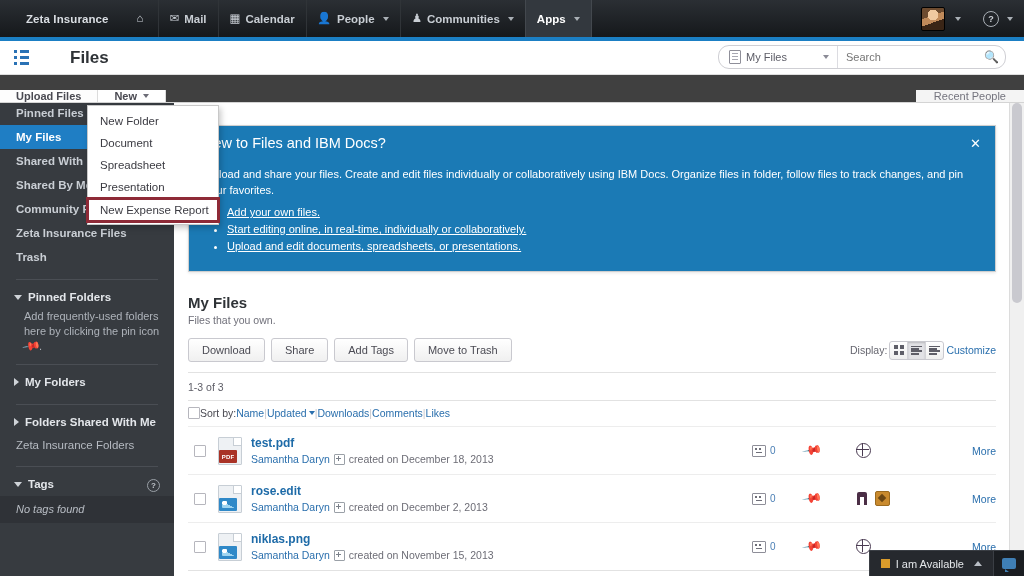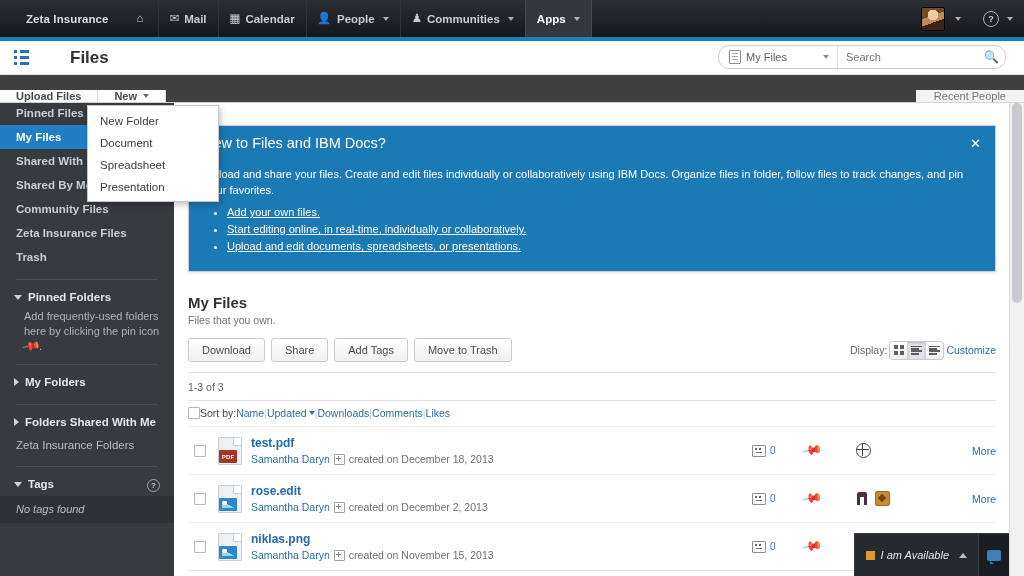--- a/index.html
+++ b/index.html
@@ -352,23 +352,22 @@
     position:absolute;right:0;top:101px;bottom:0;width:14px;background:#f0f0f0;
     border-left:1px solid #dcdcdc;z-index:35;
   }
   #scrollbar .thumb{
     position:absolute;left:2px;top:2px;width:10px;height:200px;background:#c9c9cf;
     border-radius:5px;
   }
 
   
   #chat{
-    position:absolute;right:15px;bottom:0;height:43px;display:flex;align-items:stretch;
+    position:absolute;right:0;bottom:0;height:26px;display:flex;align-items:stretch;
     z-index:150;
-    font-style:italic;
   }
   #chat .status{
     background:#26292e;color:#e4e7ea;display:flex;align-items:center;gap:6px;
     padding:0 11px;font-size:11px;border-top:1px solid #3a3e44;border-left:1px solid #3a3e44;
   }
   #chat .dot{width:9px;height:9px;background:#d99b2b;display:inline-block;}
   #chat .up{
     width:0;height:0;border-left:4px solid transparent;border-right:4px solid transparent;
     border-bottom:5px solid #b9bec5;margin-left:4px;
   }
@@ -685,20 +684,21 @@
 
 <div id="scrollbar">
   <div class="thumb"></div>
 </div>
 
 <div id="newmenu">
   <div class="mi">New Folder</div>
   <div class="mi">Document</div>
   <div class="mi">Spreadsheet</div>
   <div class="mi">Presentation</div>
+  <div class="mi boxed">New Expense Report</div>
 </div>
 
 <div id="chat">
   <div class="status">
     <span class="dot"></span>
     <span>I am Available</span>
     <span class="up"></span>
   </div>
   <div class="bubblebtn">
     <span class="bubble"></span>

